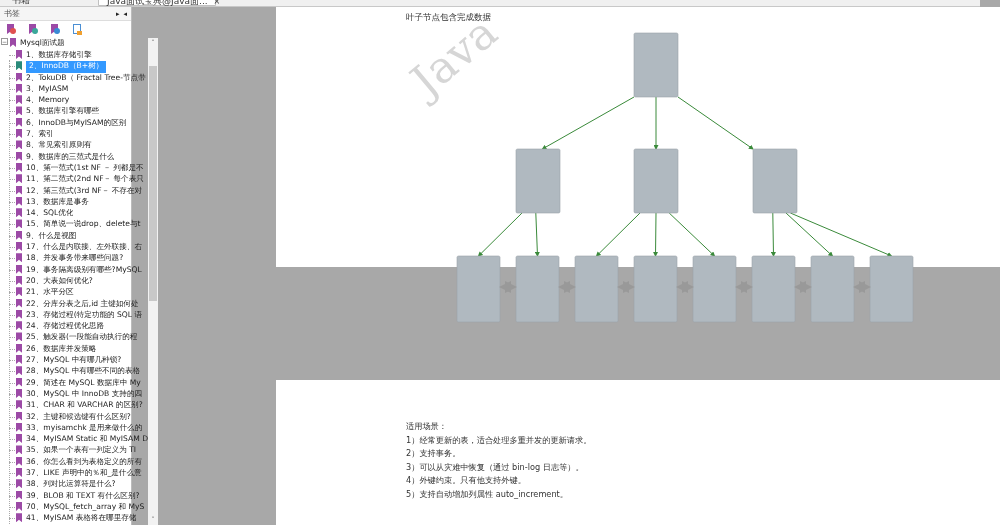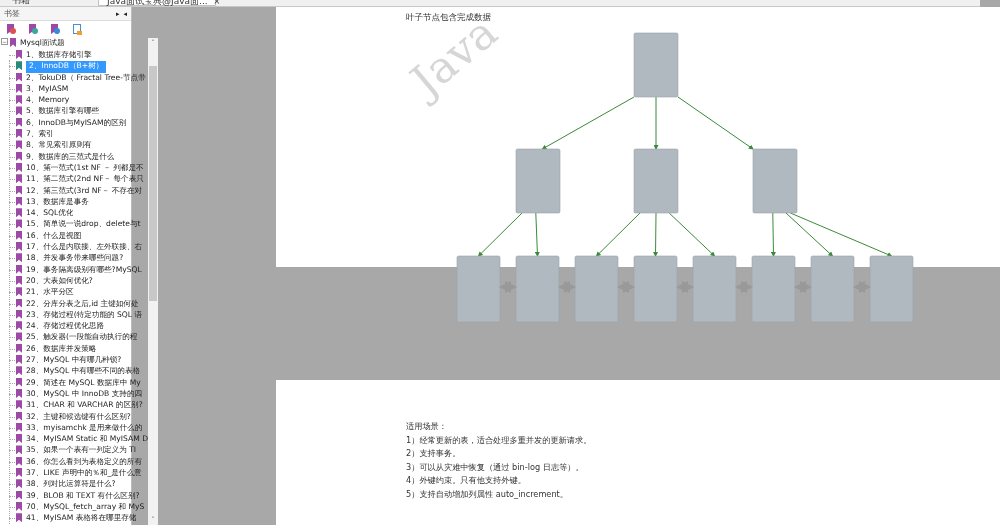--- a/index.html
+++ b/index.html
@@ -155,21 +155,21 @@
           <div class="tree-item">
             <span class="bm"></span>
             <span class="lbl">14、SQL优化</span>
           </div>
           <div class="tree-item">
             <span class="bm"></span>
             <span class="lbl">15、简单说一说drop、delete与t</span>
           </div>
           <div class="tree-item">
             <span class="bm"></span>
-            <span class="lbl">16、什么是视图</span>
+            <span class="lbl">9、什么是视图</span>
           </div>
           <div class="tree-item">
             <span class="bm"></span>
             <span class="lbl">17、什么是内联接、左外联接、右</span>
           </div>
           <div class="tree-item">
             <span class="bm"></span>
             <span class="lbl">18、并发事务带来哪些问题?</span>
           </div>
           <div class="tree-item">

